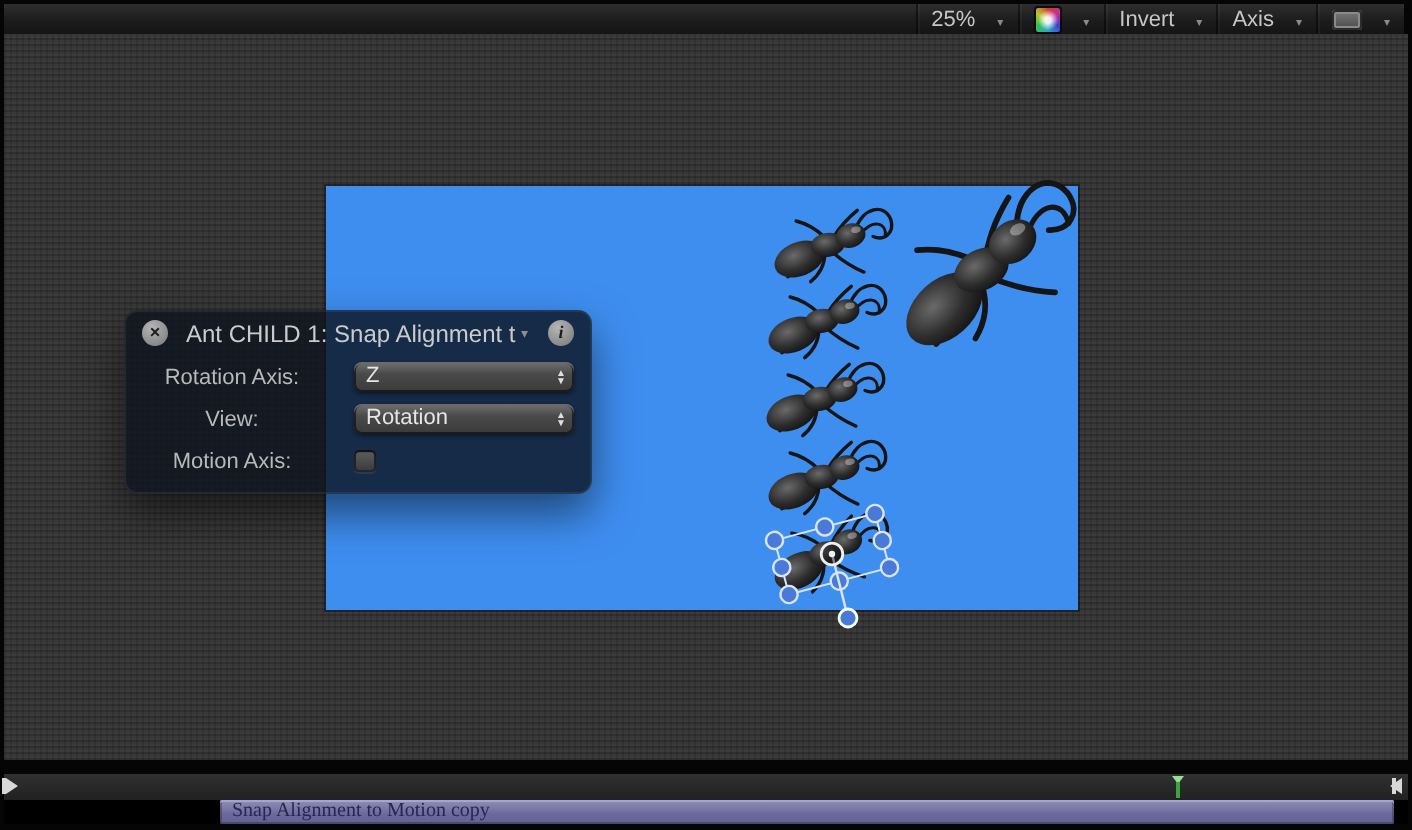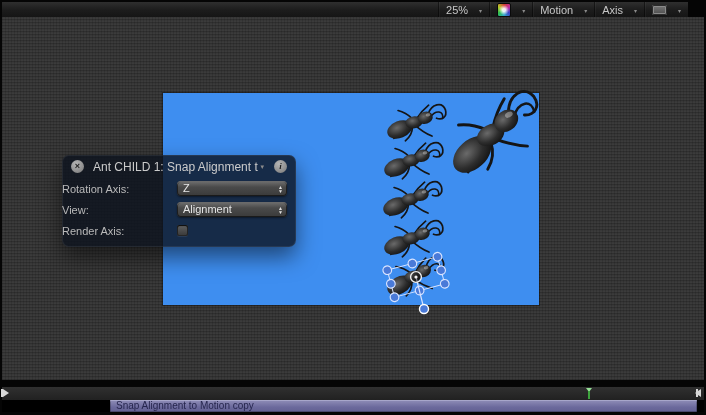--- a/index.html
+++ b/index.html
@@ -1,20 +1,20 @@
 <!DOCTYPE html>
 <html><head>
 <meta charset="utf-8">
 <style>
   html,body{margin:0;padding:0;background:#000;}
   .app{position:relative;width:706px;height:415px;background:#050505;overflow:hidden;
        font-family:"Liberation Sans",sans-serif;-webkit-font-smoothing:antialiased;}
 
   
-  .toolbar{position:absolute;left:2px;top:2px;right:18px;height:15px;
+  .toolbar{position:absolute;left:2px;top:2px;right:4px;height:15px;
            background:linear-gradient(#2f2f2f,#1c1c1c 55%,#151515);
            display:flex;justify-content:flex-end;align-items:flex-end;border-bottom:1px solid #000;padding-left:16px;}
   .tb-item{display:flex;align-items:center;height:100%;padding:0 7px;color:#c7c7c7;font-size:11px;
            border-left:1px solid rgba(0,0,0,0.45);box-shadow:inset 1px 0 0 rgba(255,255,255,0.04);cursor:default;}
   .tb-arrow{color:#8b8b8b;font-size:6px;margin-left:11px;transform:translateY(1px);}
   .swatch{width:12px;height:12px;border-radius:2px;border:1px solid #0a0a0a;
           background:radial-gradient(circle at 50% 50%, rgba(255,255,255,0.9) 0 18%, rgba(255,255,255,0) 60%),
                      conic-gradient(#d43c2e,#c02ca0,#3b43c8,#2ea8c8,#2ec04e,#b8c82e,#d43c2e);}
   .winicon{width:15px;height:10px;border-radius:2px;background:linear-gradient(#7a7a7a,#4a4a4a);
            box-shadow:inset 0 0 0 1px #2a2a2a, inset 0 0 0 2px #8a8a8a;}
@@ -34,21 +34,21 @@
        box-shadow:0 10px 22px rgba(0,0,0,0.5), inset 0 0 0 1px rgba(255,255,255,0.07);}
   .hud-header{height:23px;display:flex;align-items:center;padding:0 9px;}
   .hud-close{width:13px;height:13px;border-radius:50%;background:radial-gradient(circle at 38% 30%,#b5b5b5,#8a8a8a 70%,#6f6f6f);
              color:#1d1d1d;font-size:9px;font-weight:bold;line-height:13px;text-align:center;cursor:default;}
   .hud-title{flex:1;margin-left:9px;color:#cbcbcb;font-size:12px;white-space:nowrap;overflow:hidden;}
   .hud-title-arrow{color:#8d8d8d;font-size:7px;margin:0 10px 0 2px;}
   .hud-info{width:13px;height:13px;border-radius:50%;background:radial-gradient(circle at 38% 30%,#b5b5b5,#8a8a8a 70%,#6f6f6f);
             color:#1d1d1d;font-size:9px;font-weight:bold;font-style:italic;line-height:13px;text-align:center;
             font-family:"Liberation Serif",serif;cursor:default;}
   .hud-row{height:21px;display:flex;align-items:center;}
-  .hud-label{width:108px;text-align:left;color:#b9b9b9;font-size:11px;padding-right:7px;flex:none;}
+  .hud-label{width:108px;text-align:center;color:#b9b9b9;font-size:11px;padding-right:7px;flex:none;}
   .hud-popup{width:110px;height:15px;border-radius:4px;box-sizing:border-box;
              background:linear-gradient(#717171,#4a4a4a 40%,#3a3a3a);
              box-shadow:inset 0 1px 0 rgba(255,255,255,0.28), inset 0 0 0 1px rgba(0,0,0,0.55), 0 1px 2px rgba(0,0,0,0.45);
              display:flex;align-items:center;padding:0 4px 0 6px;color:#e6e6e6;font-size:11px;cursor:default;}
   .popup-value{flex:1;line-height:15px;}
   .stepper{display:flex;flex-direction:column;align-items:center;}
   .stepper span{font-size:5px;line-height:4px;color:#e0e0e0;}
   .hud-checkbox{width:11px;height:11px;border-radius:2.5px;
                 background:linear-gradient(#606060,#383838);
                 box-shadow:inset 0 1px 1px rgba(0,0,0,0.6), inset 0 0 0 1px #262626, 0 1px 0 rgba(255,255,255,0.08);}
@@ -82,21 +82,21 @@
   <div class="toolbar">
     <div class="tb-item">
       <span>25%</span>
       <span class="tb-arrow">▾</span>
     </div>
     <div class="tb-item">
       <span class="swatch"></span>
       <span class="tb-arrow">▾</span>
     </div>
     <div class="tb-item">
-      <span>Motion</span>
+      <span>Invert</span>
       <span class="tb-arrow">▾</span>
     </div>
     <div class="tb-item">
       <span>Axis</span>
       <span class="tb-arrow">▾</span>
     </div>
     <div class="tb-item">
       <span class="winicon"></span>
       <span class="tb-arrow">▾</span>
     </div>
@@ -180,41 +180,41 @@
         <span class="popup-value">Z</span>
         <span class="stepper">
           <span>▲</span>
             <span>▼</span>
         </span>
       </div>
     </div>
     <div class="hud-row">
       <div class="hud-label">View:</div>
       <div class="hud-popup">
-        <span class="popup-value">Alignment</span>
+        <span class="popup-value">Rotation</span>
         <span class="stepper">
           <span>▲</span>
             <span>▼</span>
         </span>
       </div>
     </div>
     <div class="hud-row">
-      <div class="hud-label">Render Axis:</div>
+      <div class="hud-label">Motion Axis:</div>
       <div class="hud-checkbox"></div>
     </div>
   </div>
 
   <div class="tl-scrub">
     <div class="in-marker"></div>
     <div class="playhead" id="playhead" style="left: 587px;">
       <div class="ph-head"></div>
         <div class="ph-stem"></div>
     </div>
     <div class="out-marker"></div>
   </div>
   <div class="tl-track">
     <div class="track-lead" id="track-lead" style="width: 104px;"></div>
-    <div class="behavior-bar" id="behavior-bar" style="left: 108px; width: 587px;">
+    <div class="behavior-bar" id="behavior-bar" style="left: 108px; width: 587px; font-family: Liberation Serif, serif;">
       <span>Snap Alignment to Motion copy</span>
     </div>
   </div>
 
 </div>
 
 </body></html>

